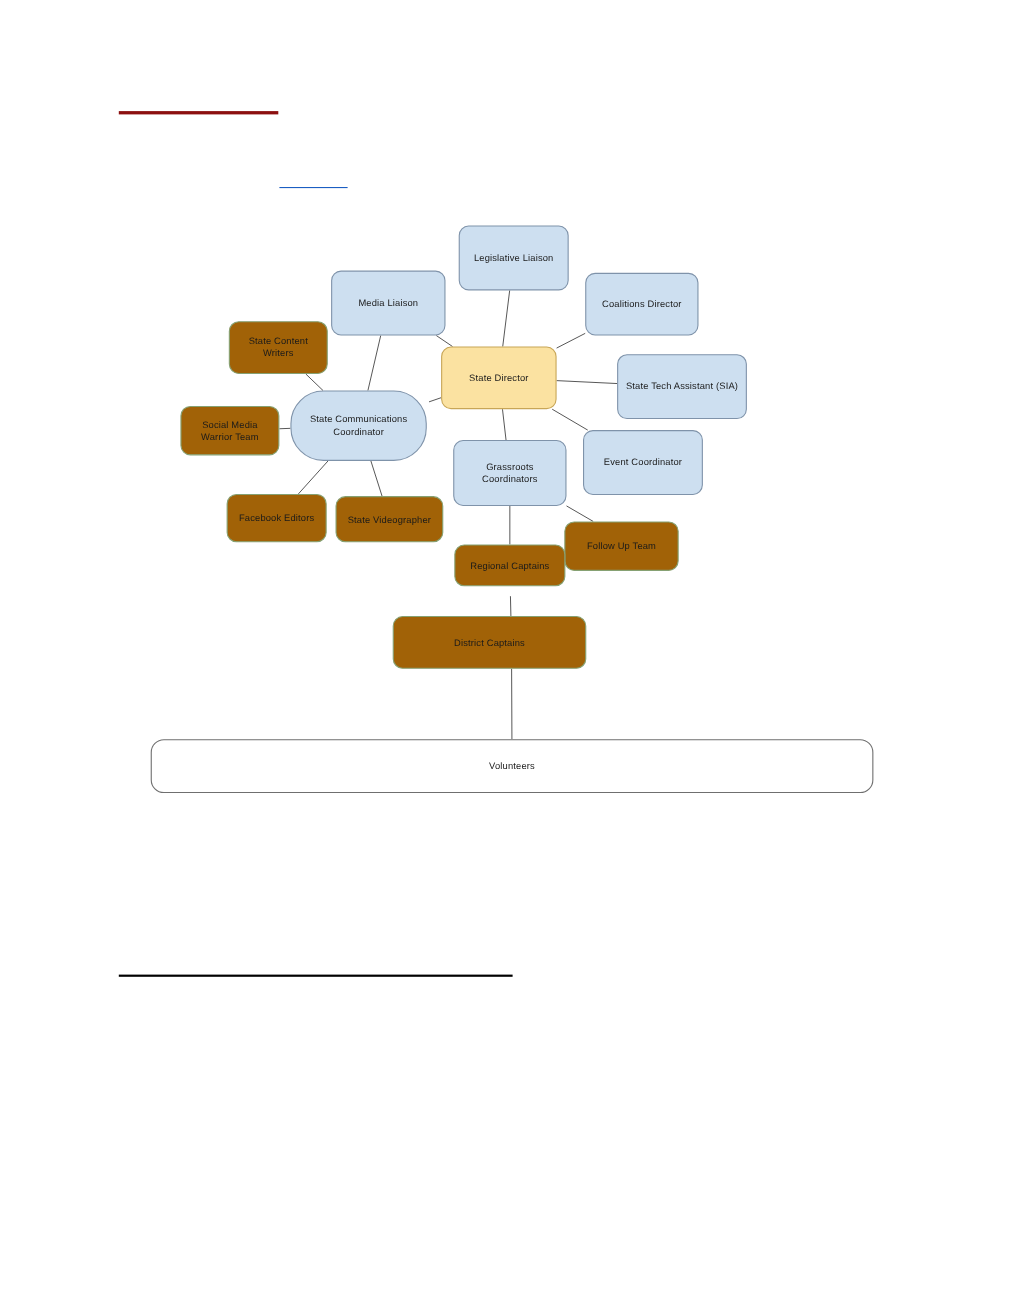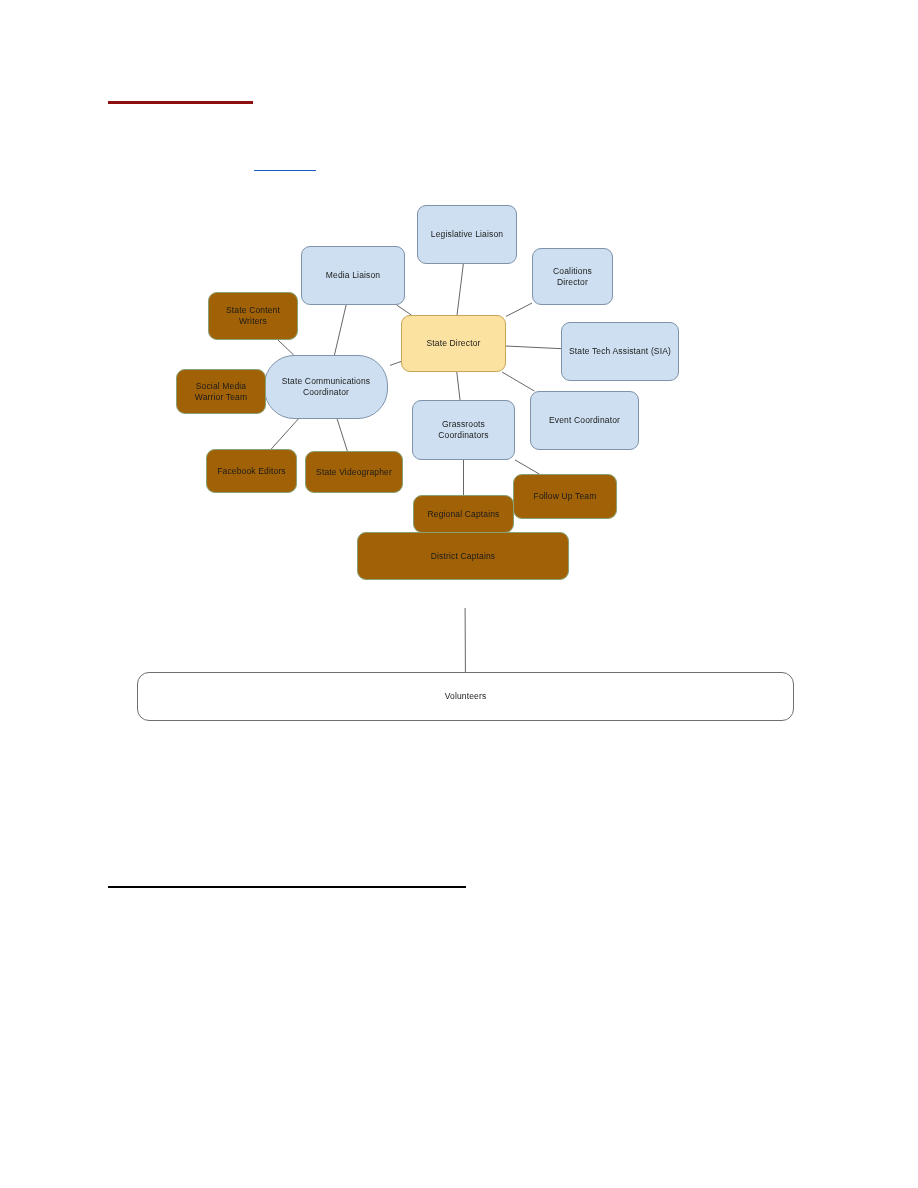--- a/index.html
+++ b/index.html
@@ -130,58 +130,58 @@
       </svg>
   <div class="node fill-amber" style="left: 401px; top: 315px; width: 105px; height: 57px;">
         <span class="node-label">State Director</span>
       </div>
       <div class="node fill-blue" style="left: 417px; top: 205px; width: 100px; height: 59px;">
         <span class="node-label">Legislative Liaison</span>
       </div>
       <div class="node fill-blue" style="left: 301px; top: 246px; width: 104px; height: 59px;">
         <span class="node-label">Media Liaison</span>
       </div>
-      <div class="node fill-blue" style="left: 532px; top: 248px; width: 81px; height: 57px;">
+      <div class="node fill-blue" style="left: 532px; top: 248px; width: 103px; height: 57px;">
         <span class="node-label">Coalitions Director</span>
       </div>
       <div class="node fill-blue" style="left: 561px; top: 322px; width: 118px; height: 59px;">
         <span class="node-label">State Tech Assistant (SIA)</span>
       </div>
       <div class="node fill-blue" style="left: 530px; top: 391px; width: 109px; height: 59px;">
         <span class="node-label">Event Coordinator</span>
       </div>
       <div class="node fill-blue" style="left: 264px; top: 355px; width: 124px; height: 64px; border-radius: 30px;">
         <span class="node-label">State Communications
 Coordinator</span>
       </div>
       <div class="node fill-blue" style="left: 412px; top: 400px; width: 103px; height: 60px;">
         <span class="node-label">Grassroots
 Coordinators</span>
       </div>
       <div class="node fill-green" style="left: 208px; top: 292px; width: 90px; height: 48px;">
         <span class="node-label">State Content
 Writers</span>
       </div>
-      <div class="node fill-green" style="left: 176px; top: 369px; width: 90px; height: 45px;">
+      <div class="node fill-green" style="left: 164px; top: 369px; width: 90px; height: 45px;">
         <span class="node-label">Social Media
 Warrior Team</span>
       </div>
       <div class="node fill-green" style="left: 206px; top: 449px; width: 91px; height: 44px;">
         <span class="node-label">Facebook Editors</span>
       </div>
       <div class="node fill-green" style="left: 305px; top: 451px; width: 98px; height: 42px;">
         <span class="node-label">State Videographer</span>
       </div>
       <div class="node fill-green" style="left: 513px; top: 474px; width: 104px; height: 45px;">
         <span class="node-label">Follow Up Team</span>
       </div>
       <div class="node fill-green" style="left: 413px; top: 495px; width: 101px; height: 38px;">
         <span class="node-label">Regional Captains</span>
       </div>
-      <div class="node fill-green" style="left: 357px; top: 532px; width: 212px; height: 48px;">
+      <div class="node fill-green" style="left: 357px; top: 560px; width: 176px; height: 48px;">
         <span class="node-label">District Captains</span>
       </div>
       <div class="node fill-white" style="left: 137px; top: 672px; width: 657px; height: 49px;">
         <span class="node-label">Volunteers</span>
       </div>
     </div>
 
 </div>
 
 </body></html>

